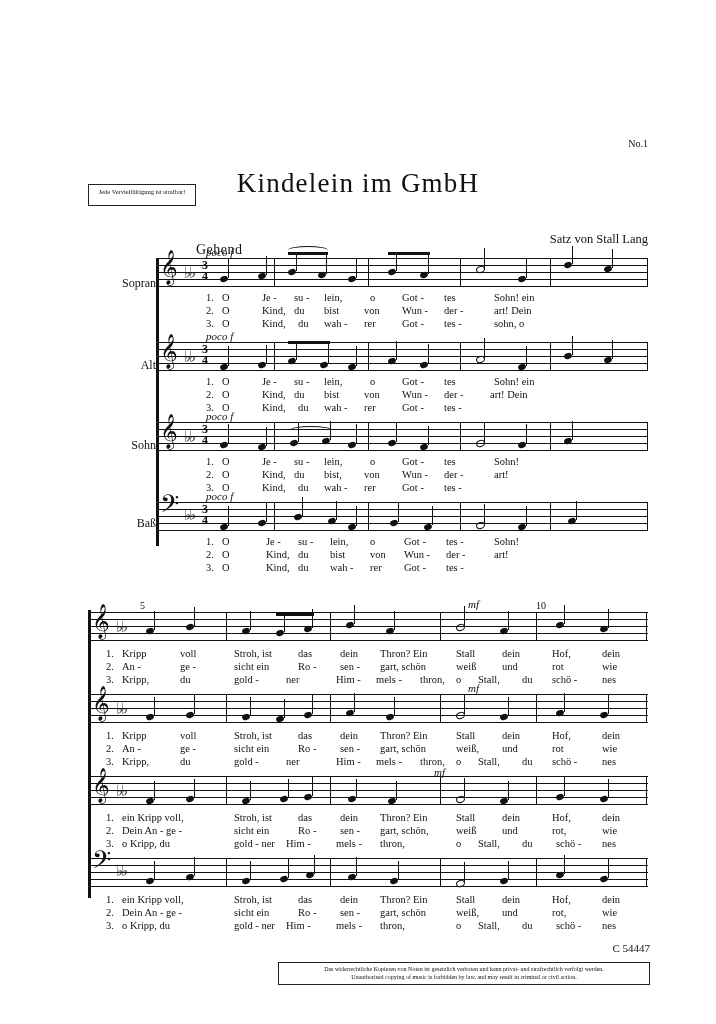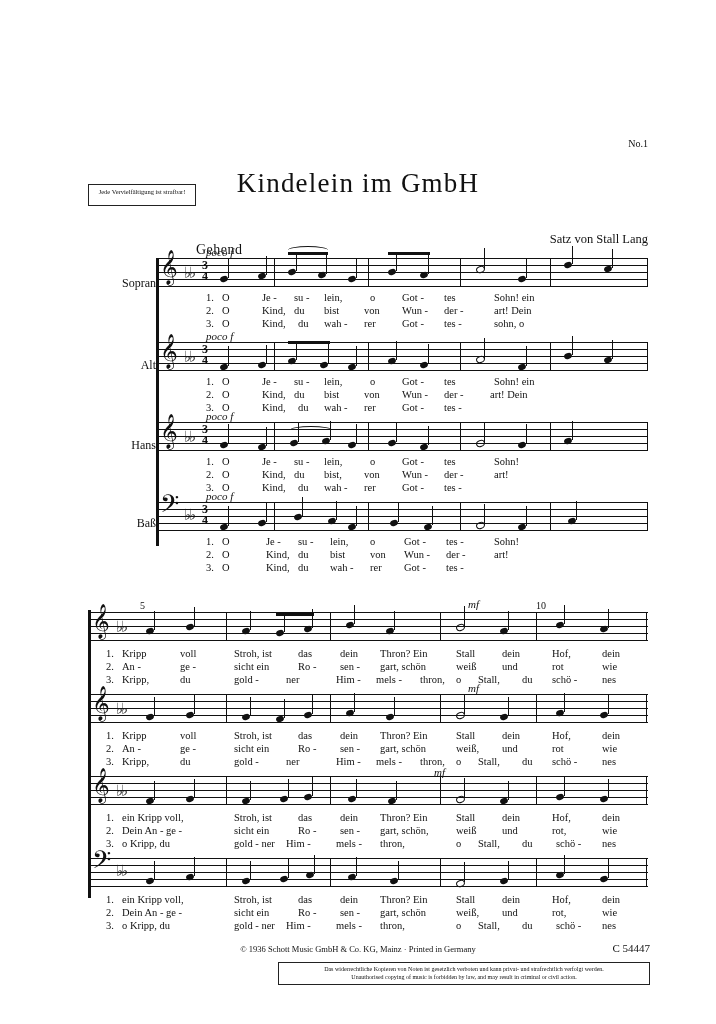--- a/index.html
+++ b/index.html
@@ -441,21 +441,21 @@
         <span class="lyric-syl" style="left:64px;">O</span>
         <span class="lyric-syl" style="left:104px;">Kind,</span>
         <span class="lyric-syl" style="left:140px;">du</span>
         <span class="lyric-syl" style="left:166px;">wah -</span>
         <span class="lyric-syl" style="left:206px;">rer</span>
         <span class="lyric-syl" style="left:244px;">Got -</span>
         <span class="lyric-syl" style="left:286px;">tes -</span>
       </div>
     </div>
 
-    <div class="staff-label" style="left:86px; top:186px;">Hans</div>
+    <div class="staff-label" style="left:86px; top:186px;">Sohn</div>
     <div class="staff-wrap" style="left:158px; top:170px; width:490px; height:30px;">
       <div class="staff">
         <div class="line" style="top:0px;"></div>
         <div class="line" style="top:7px;"></div>
         <div class="line" style="top:14px;"></div>
         <div class="line" style="top:21px;"></div>
         <div class="line" style="top:28px;"></div>
       </div>
       <div class="clef" style="left:2px; top:-6px;">𝄞</div>
       <div class="keysig" style="left:26px; top:6px;">♭♭</div>
@@ -929,20 +929,19 @@
         <span class="lyric-syl" style="left:290px;">thron,</span>
         <span class="lyric-syl" style="left:366px;">o</span>
         <span class="lyric-syl" style="left:388px;">Stall,</span>
         <span class="lyric-syl" style="left:432px;">du</span>
         <span class="lyric-syl" style="left:466px;">schö -</span>
         <span class="lyric-syl" style="left:512px;">nes</span>
       </div>
     </div>
   </div>
 
-  <div class="footer-left">© 1936 Schott Music GmbH &amp; Co. KG, Mainz · Printed in Germany</div>
   <div class="plate">C 54447</div>
   <div class="legal-box">
     <div>Das widerrechtliche Kopieren von Noten ist gesetzlich verboten und kann privat- und strafrechtlich verfolgt werden.</div>
     <div>Unauthorised copying of music is forbidden by law, and may result in criminal or civil action.</div>
   </div>
 
 </div>
 
 </body></html>

